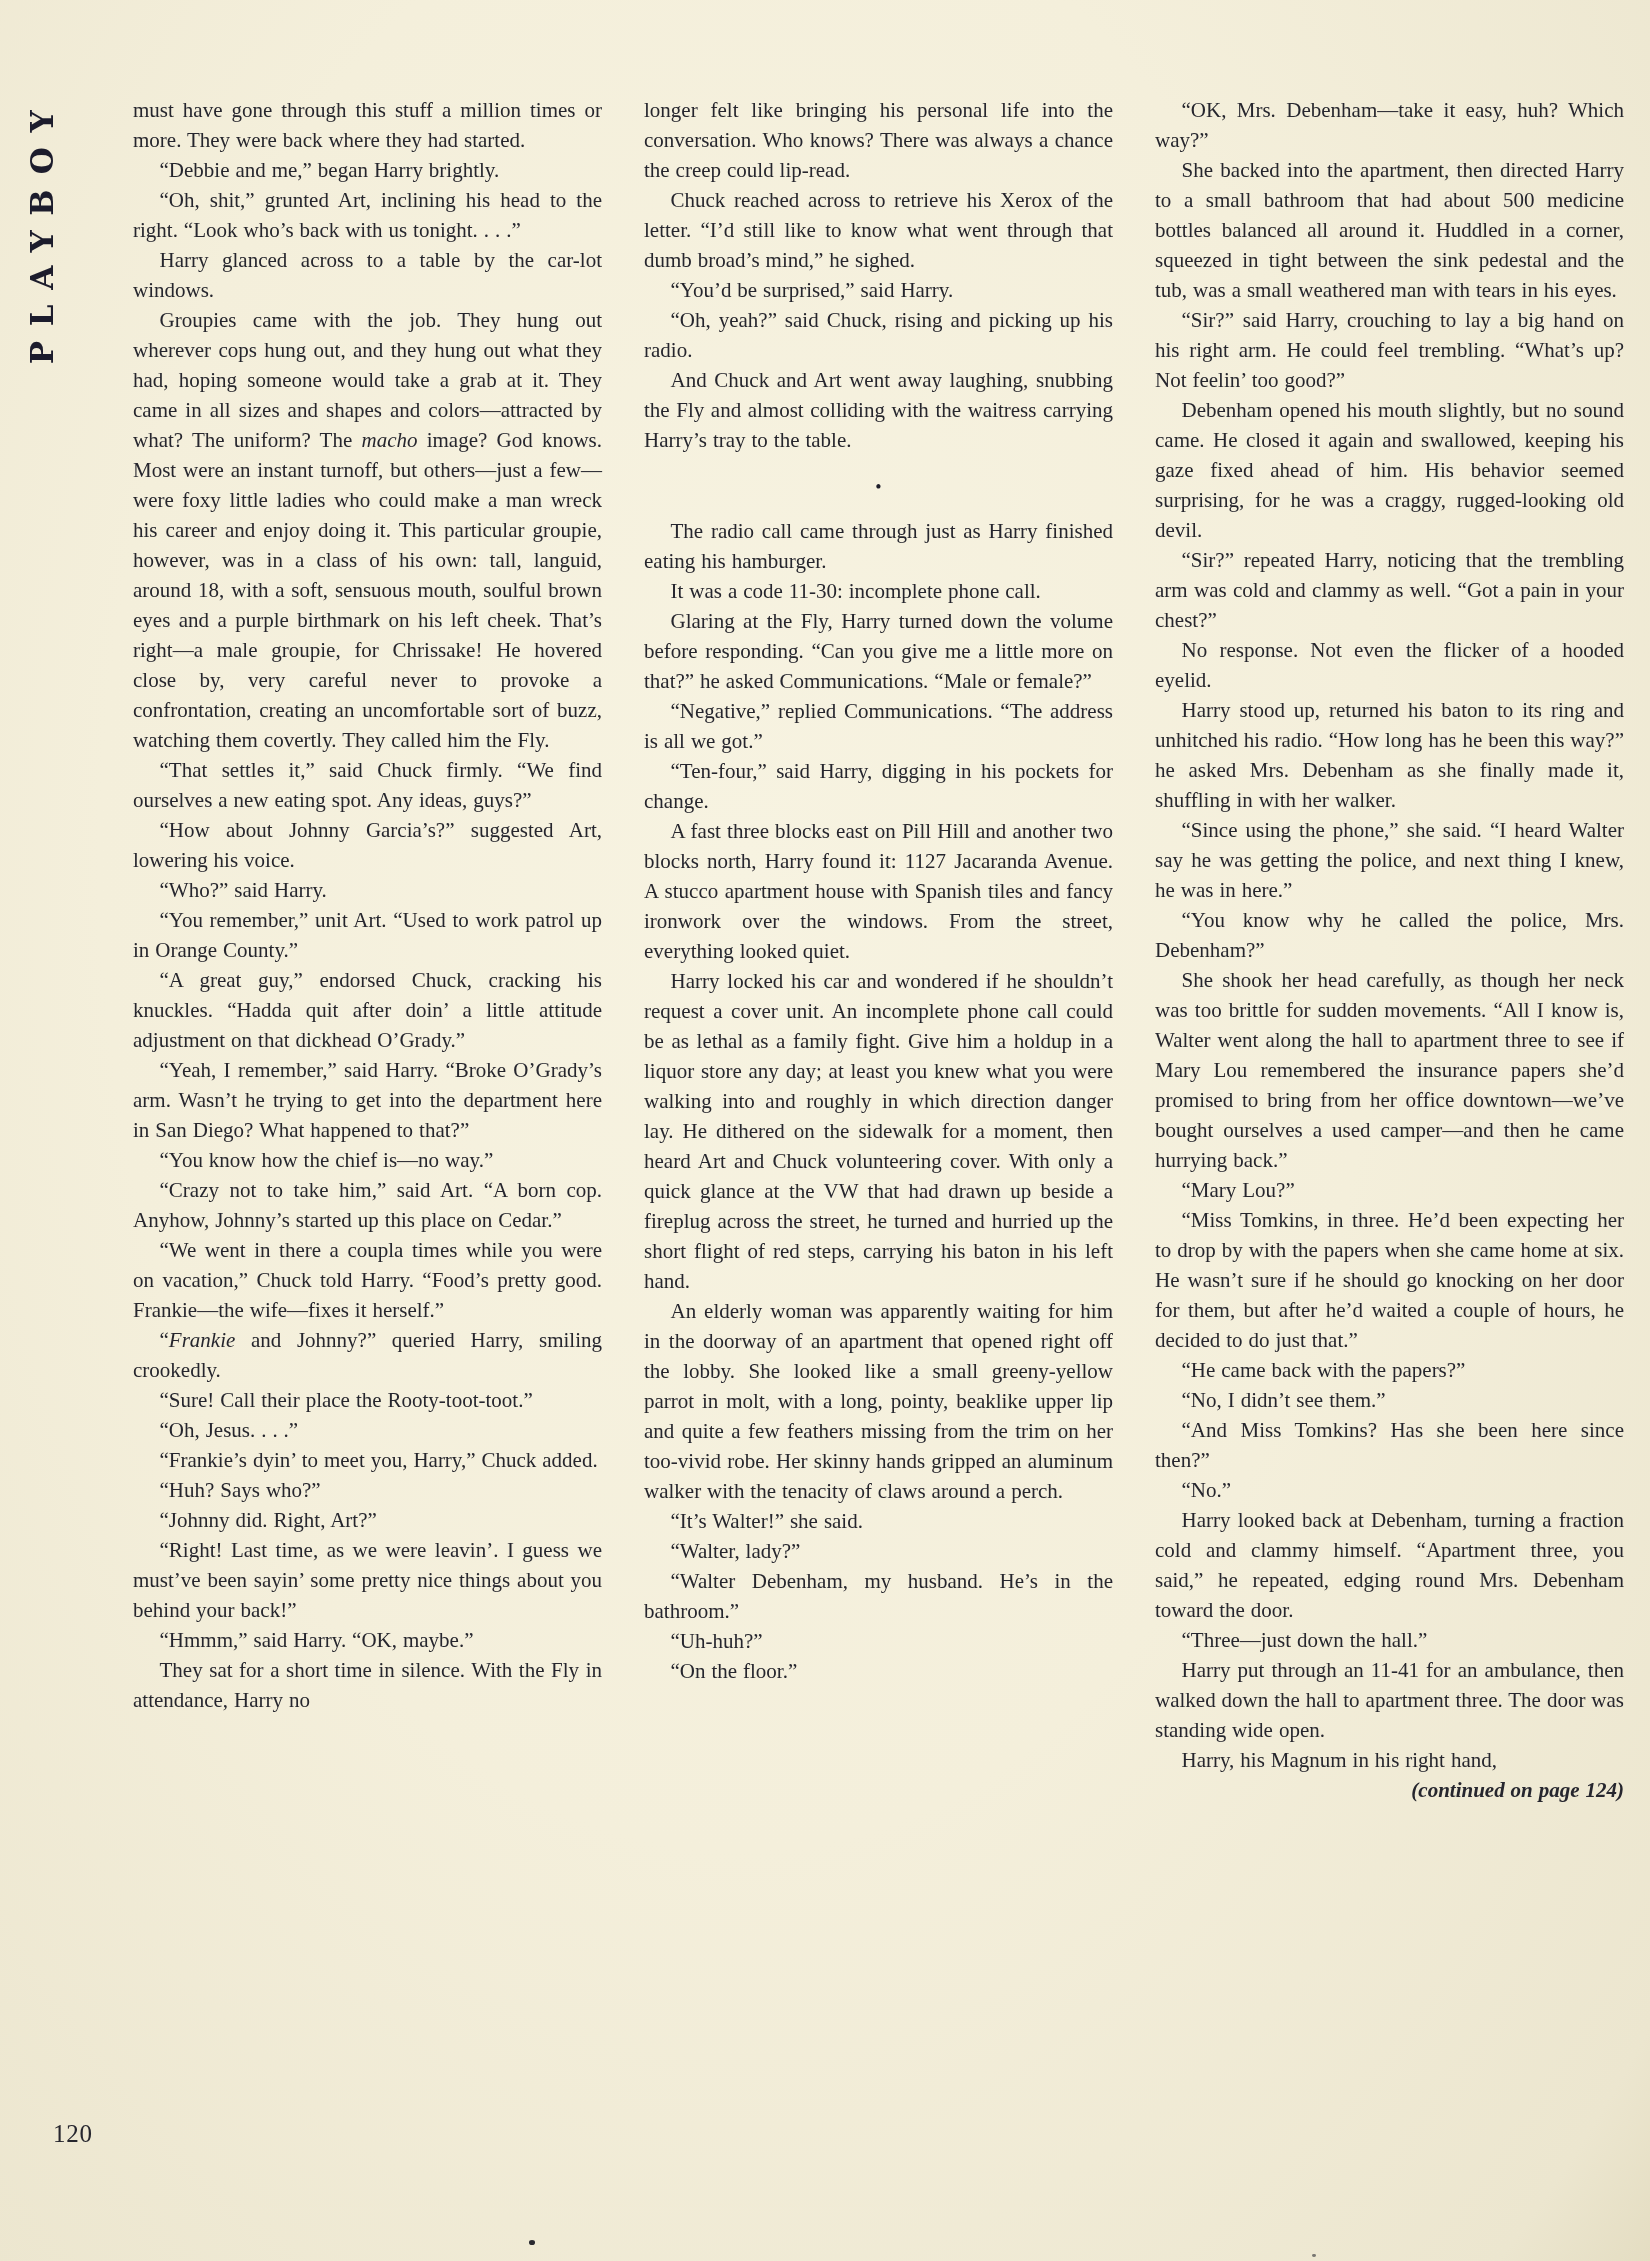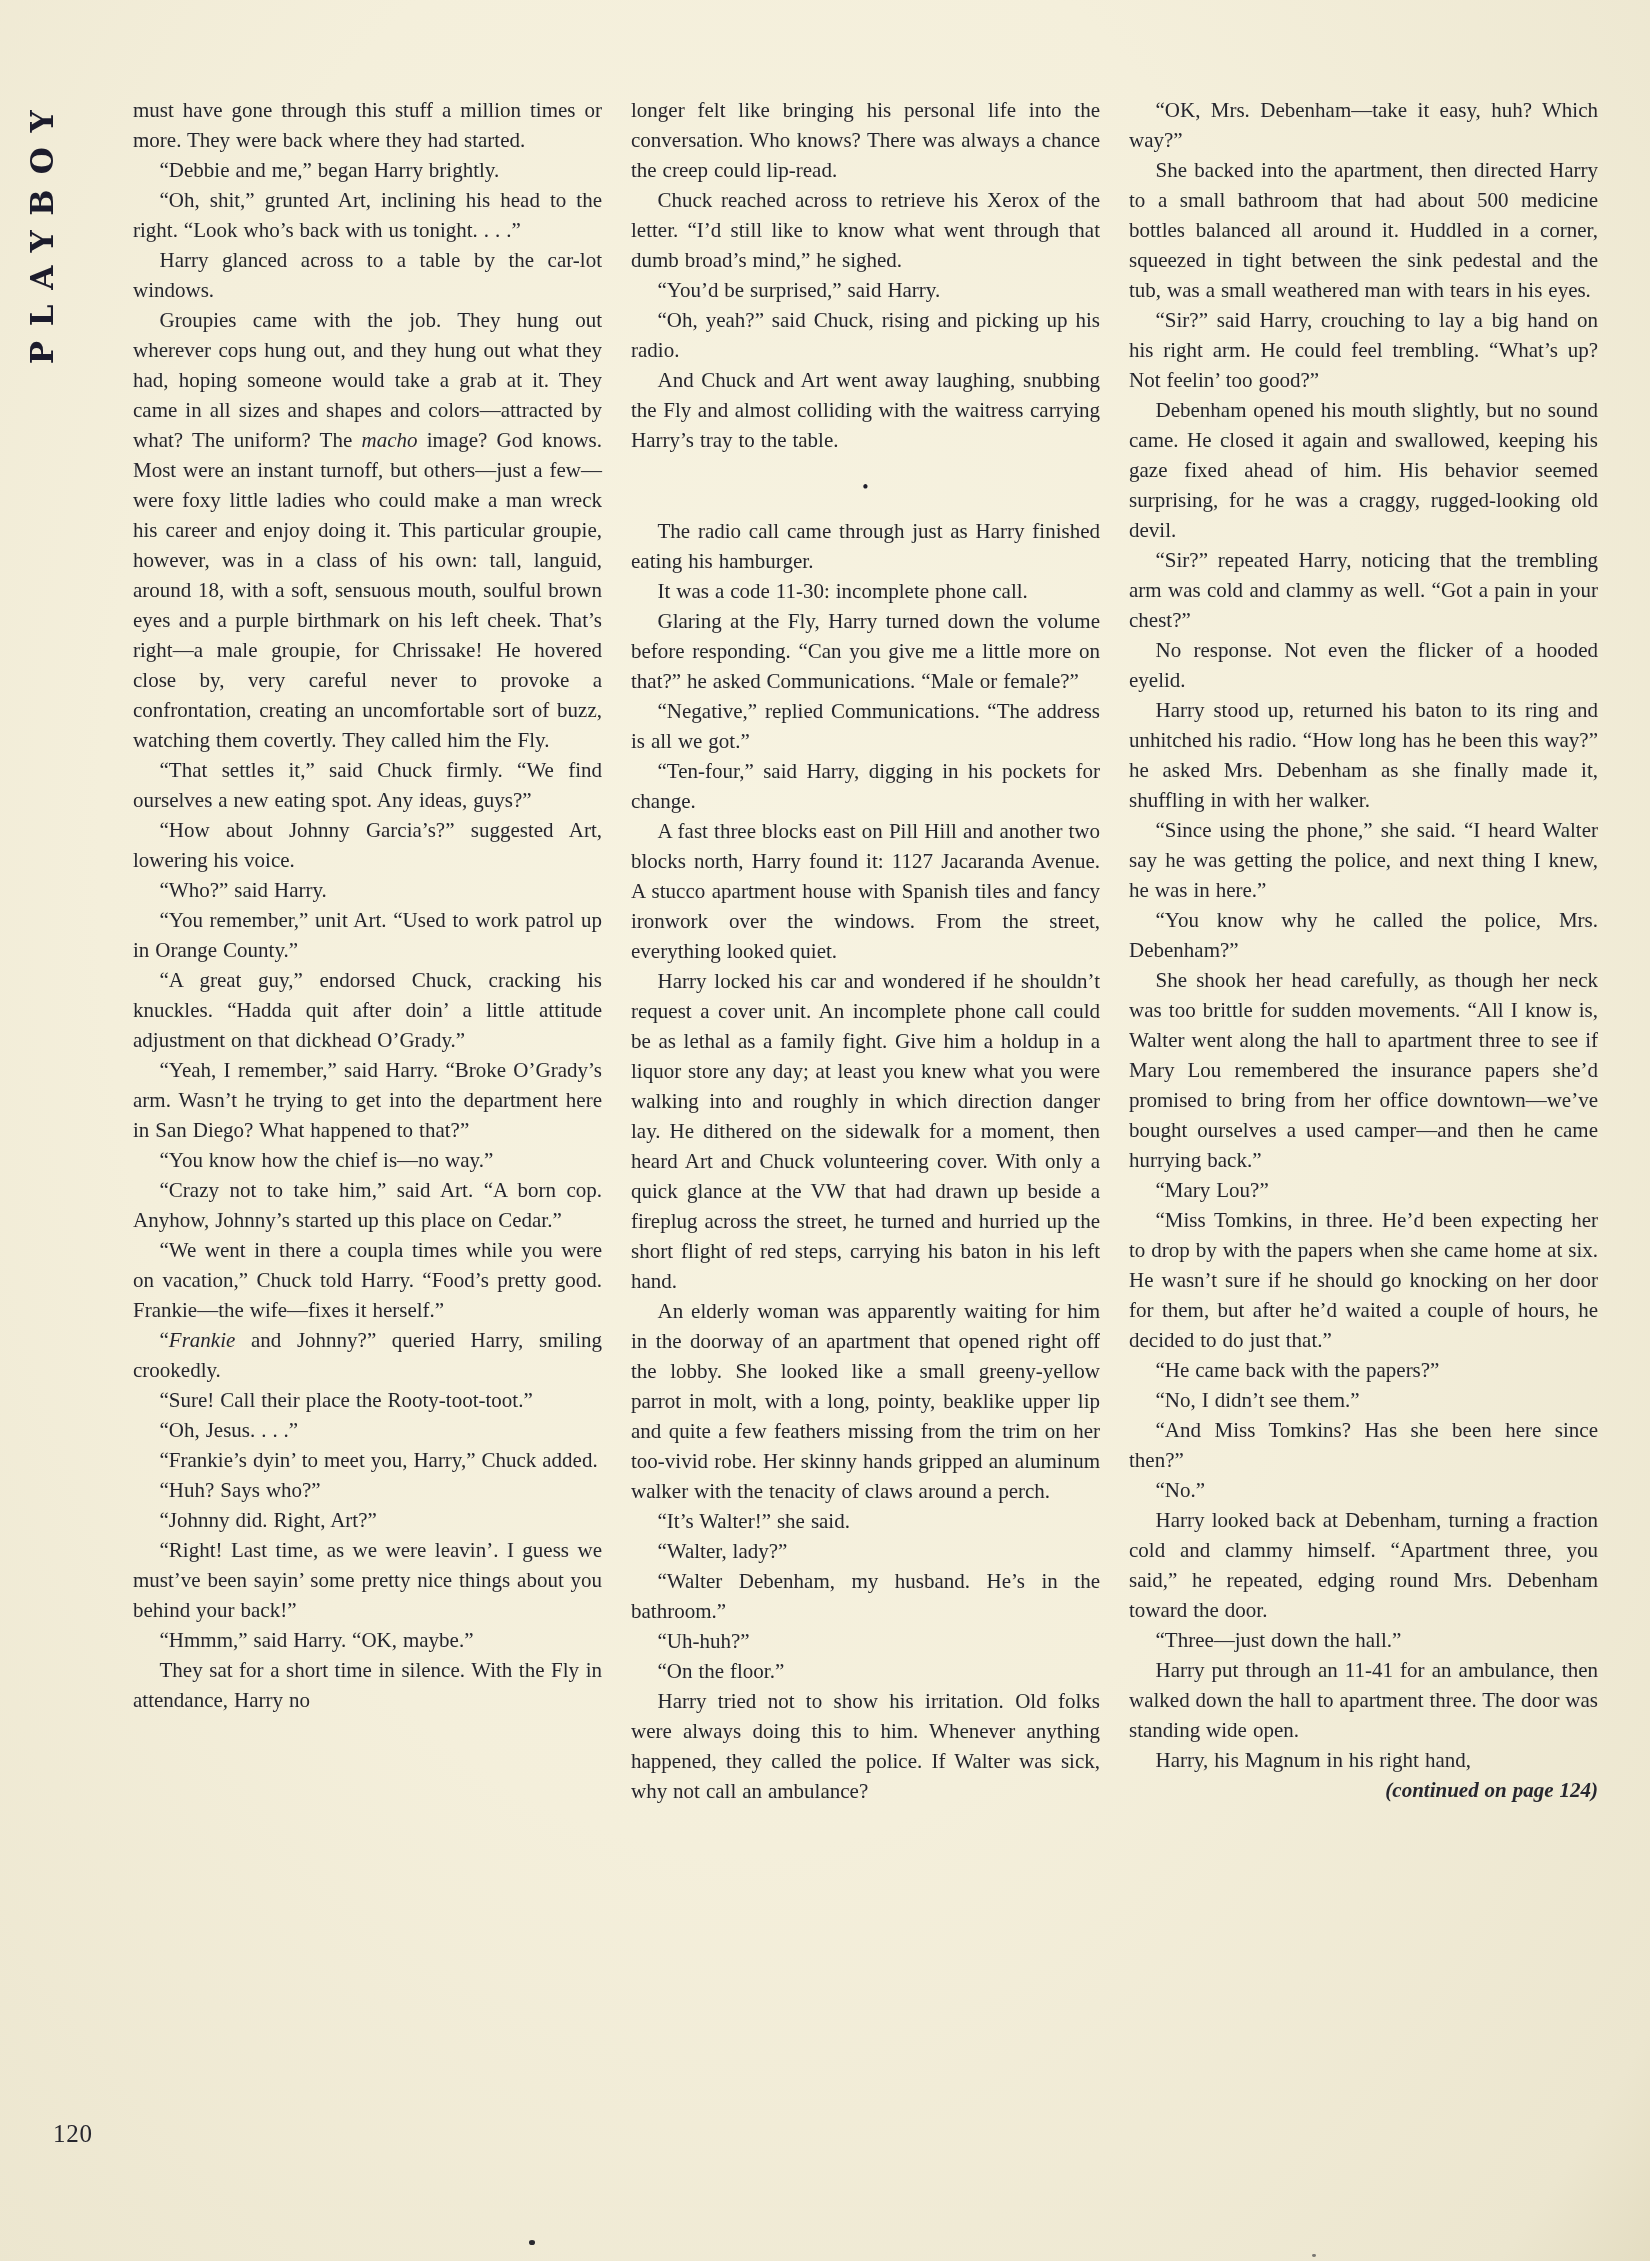--- a/index.html
+++ b/index.html
@@ -25,21 +25,21 @@
     font-size: 31px;
     letter-spacing: 14.7px;
     color: #1c1c2c;
     font-family: "DejaVu Serif", "Liberation Serif", serif;
   }
 
   .columns {
     position: absolute; left: 133px; top: 95px;
     width: 1467px;
     display: flex;
-    gap: 29px;
+    gap: 42px;
   }
   .col { width: 469px; flex: 0 0 469px; }
 
   .para {
     margin: 0;
     font-size: 21px;
     line-height: 30px;
     text-align: justify;
     text-indent: 26.5px;
     word-spacing: 0.7px;
@@ -123,21 +123,20 @@
         <p class="para">“Negative,” replied Communications. “The address is all we got.”</p>
         <p class="para">“Ten-four,” said Harry, digging in his pockets for change.</p>
         <p class="para">A fast three blocks east on Pill Hill and another two blocks north, Harry found it: 1127 Jacaranda Avenue. A stucco apartment house with Spanish tiles and fancy ironwork over the windows. From the street, everything looked quiet.</p>
         <p class="para">Harry locked his car and wondered if he shouldn’t request a cover unit. An incomplete phone call could be as lethal as a family fight. Give him a holdup in a liquor store any day; at least you knew what you were walking into and roughly in which direction danger lay. He dithered on the sidewalk for a moment, then heard Art and Chuck volunteering cover. With only a quick glance at the VW that had drawn up beside a fireplug across the street, he turned and hurried up the short flight of red steps, carrying his baton in his left hand.</p>
         <p class="para">An elderly woman was apparently waiting for him in the doorway of an apartment that opened right off the lobby. She looked like a small greeny-yellow parrot in molt, with a long, pointy, beaklike upper lip and quite a few feathers missing from the trim on her too-vivid robe. Her skinny hands gripped an aluminum walker with the tenacity of claws around a perch.</p>
         <p class="para">“It’s Walter!” she said.</p>
         <p class="para">“Walter, lady?”</p>
         <p class="para">“Walter Debenham, my husband. He’s in the bathroom.”</p>
         <p class="para">“Uh-huh?”</p>
         <p class="para">“On the floor.”</p>
-        <p class="para">Harry tried not to show his irritation. Old folks were always doing this to him. Whenever anything happened, they called the police. If Walter was sick, why not call an ambulance?</p>
       </div>
     <div class="col">
         <p class="para">“OK, Mrs. Debenham—take it easy, huh? Which way?”</p>
         <p class="para">She backed into the apartment, then directed Harry to a small bathroom that had about 500 medicine bottles balanced all around it. Huddled in a corner, squeezed in tight between the sink pedestal and the tub, was a small weathered man with tears in his eyes.</p>
         <p class="para">“Sir?” said Harry, crouching to lay a big hand on his right arm. He could feel trembling. “What’s up? Not feelin’ too good?”</p>
         <p class="para">Debenham opened his mouth slightly, but no sound came. He closed it again and swallowed, keeping his gaze fixed ahead of him. His behavior seemed surprising, for he was a craggy, rugged-looking old devil.</p>
         <p class="para">“Sir?” repeated Harry, noticing that the trembling arm was cold and clammy as well. “Got a pain in your chest?”</p>
         <p class="para">No response. Not even the flicker of a hooded eyelid.</p>
         <p class="para">Harry stood up, returned his baton to its ring and unhitched his radio. “How long has he been this way?” he asked Mrs. Debenham as she finally made it, shuffling in with her walker.</p>
         <p class="para">“Since using the phone,” she said. “I heard Walter say he was getting the police, and next thing I knew, he was in here.”</p>

